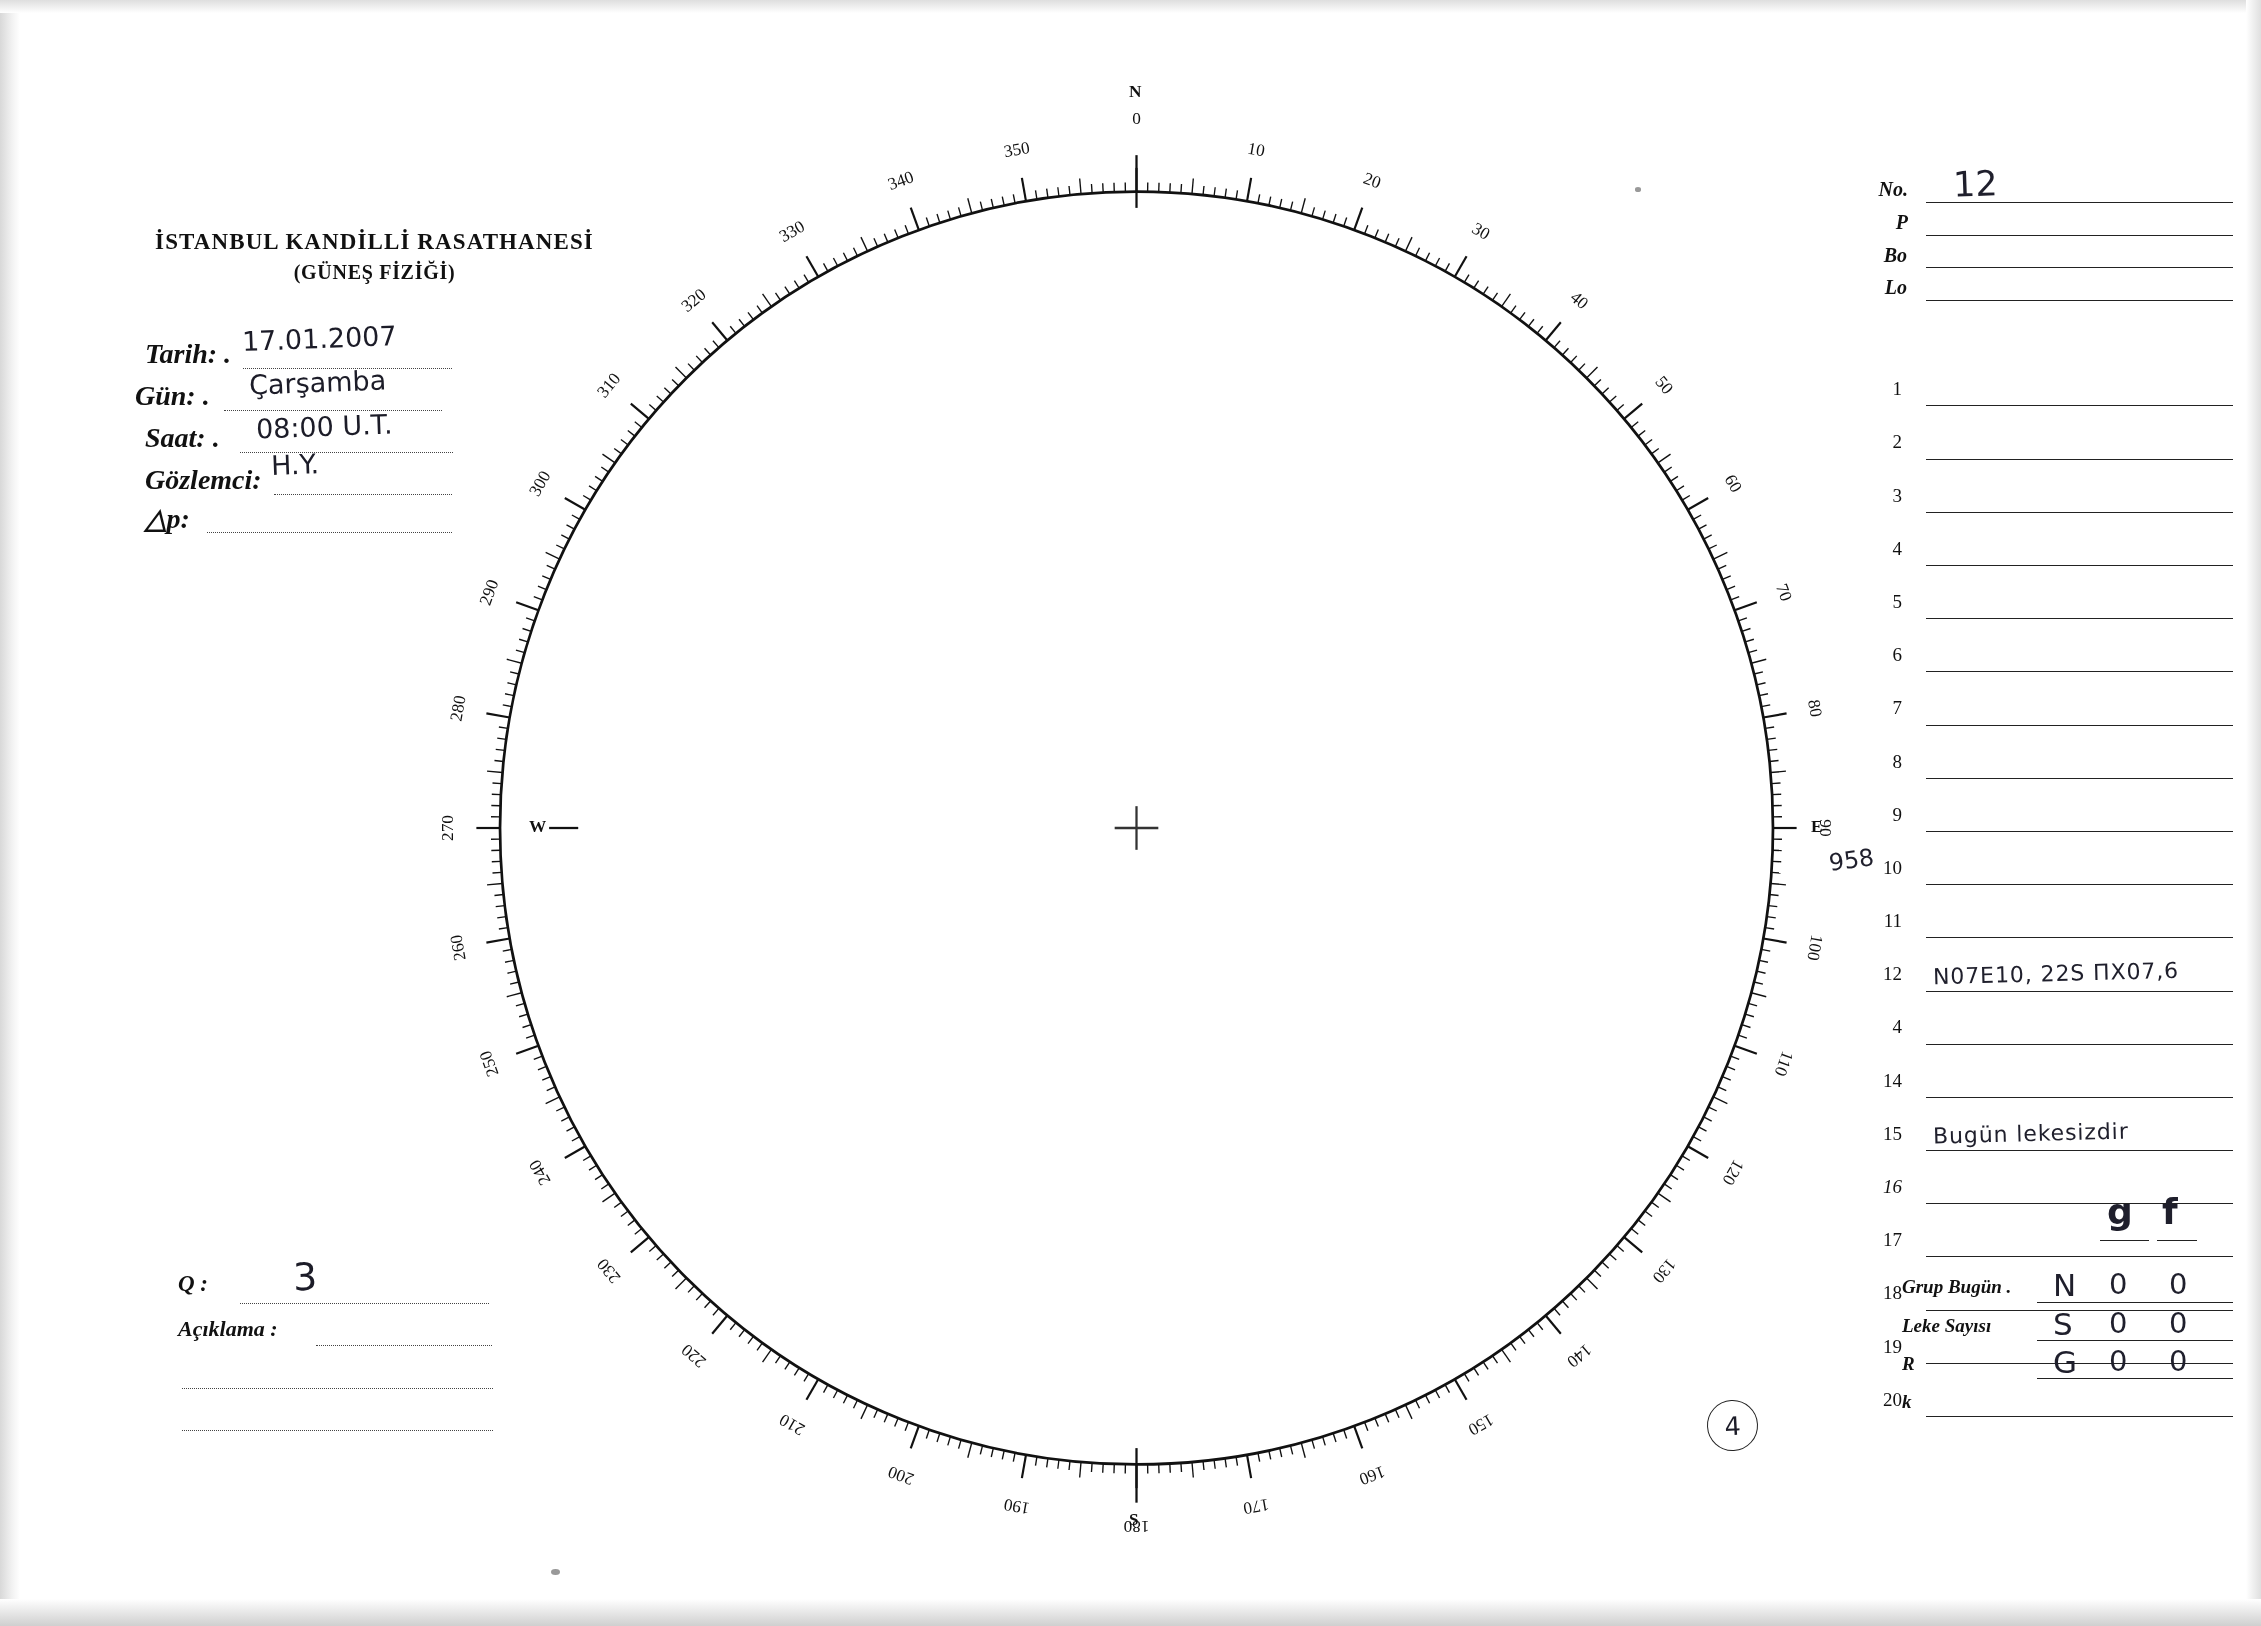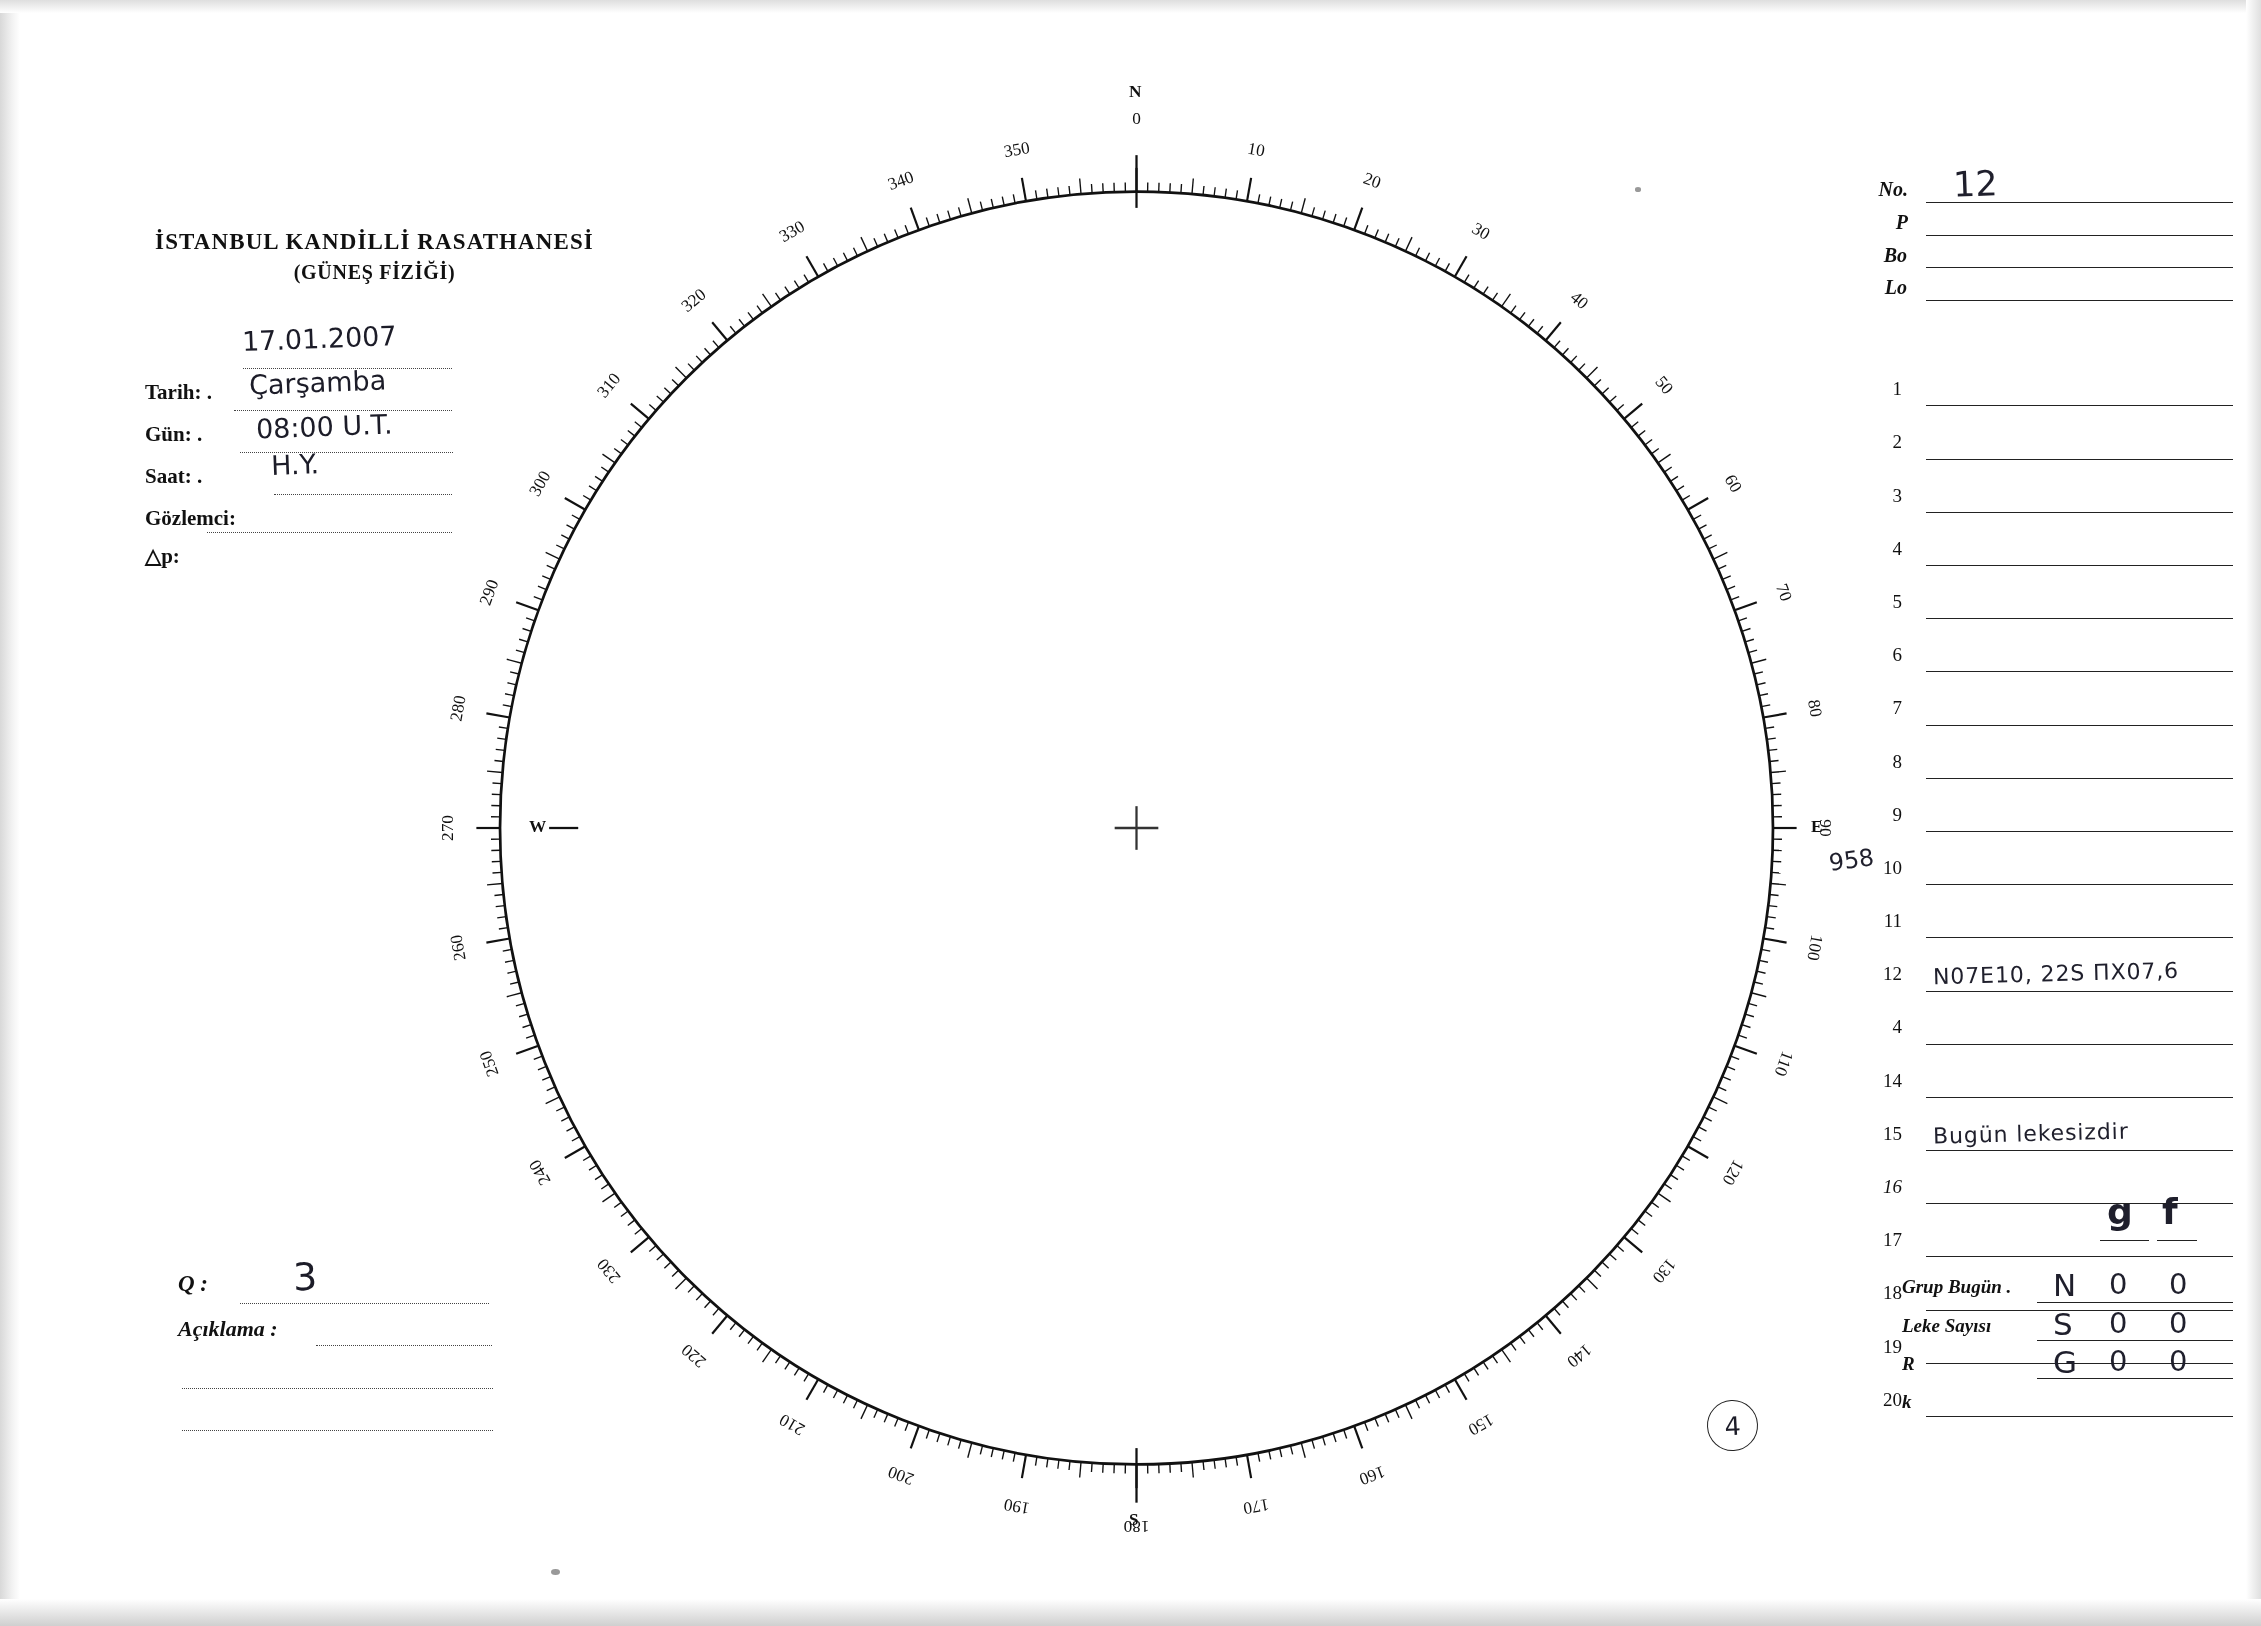--- a/index.html
+++ b/index.html
@@ -51,25 +51,25 @@
     width: 473px;
     text-align: center;
     font-weight: bold;
     font-size: 20px;
     letter-spacing: 0.7px;
   }
 
   .field-row { position: absolute; height: 36px; }
   .field-label {
     position: absolute; left: 0; top: 0;
+    font-style: italic;
     font-weight: bold;
-    font-size: 21px;
+    font-size: 28px;
     font-family: "Liberation Serif", serif;
     white-space: nowrap;
-    margin-top: 42px;
   }
   .dots {
     position: absolute;
     bottom: 5.5px;
     border-bottom: 1.8px dotted #444;
     height: 0.9px;
   }
   .hand {
     position: absolute;
     font-family: "DejaVu Sans", sans-serif;
@@ -176,21 +176,21 @@
 
   <div class="org-title">İSTANBUL KANDİLLİ RASATHANESİ</div>
   <div class="org-sub">(GÜNEŞ FİZİĞİ)</div>
 
   <div class="field-row" style="left:145px; top:338px; width:309px;">
     <span class="field-label">Tarih: .</span>
     <span class="dots" style="left:98px; width:209px;"></span>
   </div>
   <div class="hand" style="left:242px; top:323px;">17.01.2007</div>
 
-  <div class="field-row" style="left:145px; top:380px; width:309px;">
+  <div class="field-row" style="left:135px; top:380px; width:309px;">
     <span class="field-label">Gün: .</span>
     <span class="dots" style="left:89px; width:218px;"></span>
   </div>
   <div class="hand" style="left:249px; top:367px;">Çarşamba</div>
 
   <div class="field-row" style="left:145px; top:422px; width:309px;">
     <span class="field-label">Saat: .</span>
     <span class="dots" style="left:95px; width:213px;"></span>
   </div>
   <div class="hand" style="left:256px; top:411px;">08:00 U.T.</div>

